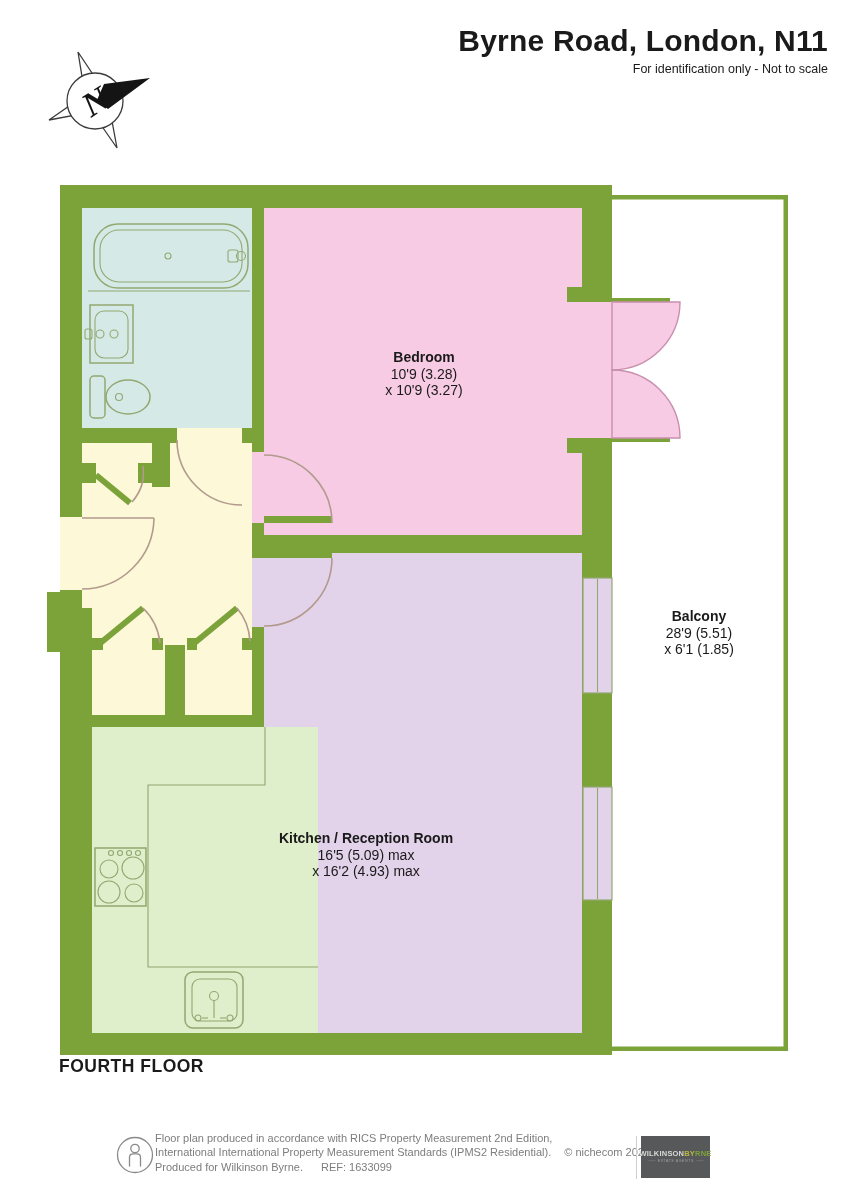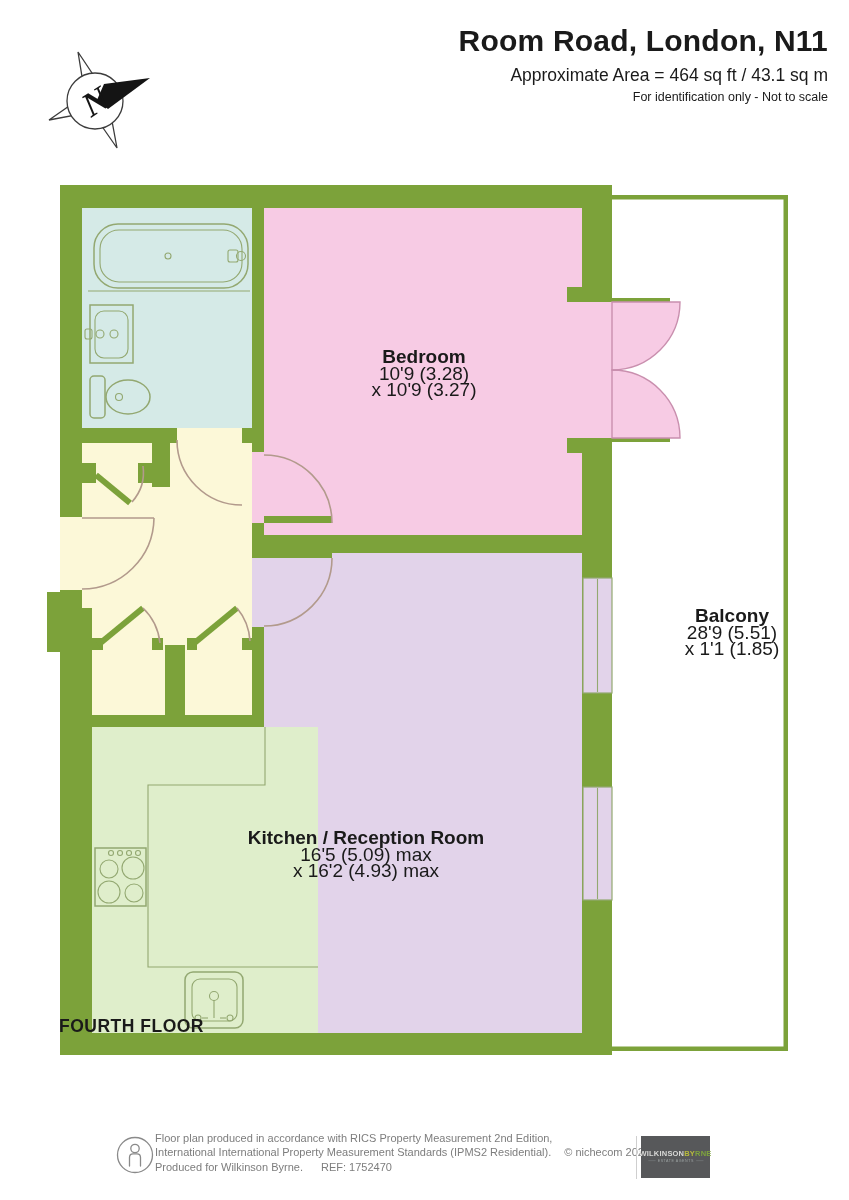--- a/index.html
+++ b/index.html
@@ -22,24 +22,24 @@
   .fx {stroke:var(--fixture-line,#93A871);fill:none;stroke-width:1.5;}
   .fx1{stroke:var(--fixture-line,#93A871);fill:none;stroke-width:1.1;}
   .arc{stroke:var(--door-arc,#B29A8C);fill:none;stroke-width:1.6;}
   .wn {fill:var(--reception,#E2D3EA);stroke:var(--fixture-line,#93A871);stroke-width:1.2;}
   .fd {fill:var(--bedroom,#F7CBE4);stroke:var(--french-door-line,#C98FAE);stroke-width:1.4;}
   .cps{fill:#fff;stroke:#3c3c3c;stroke-width:1.3;}
   .cpb{fill:#141414;}
   .pic{stroke:#8a8a8a;fill:none;stroke-width:1.3;stroke-linecap:round;}
   
   .room-label{position:absolute;transform:translateX(-50%);text-align:center;
-              font-size:19px;line-height:16.5px;white-space:nowrap;}
+              font-size:14px;line-height:16.5px;white-space:nowrap;}
   .room-name{font-weight:bold;}
   
-  .floor-label{position:absolute;left:59px;top:1016px;font-size:17.5px;
+  .floor-label{position:absolute;left:59px;top:1056px;font-size:17.5px;
                font-weight:bold;letter-spacing:0.5px;}
   
   .footer-text{position:absolute;left:155px;top:1131px;font-size:11px;
                line-height:14.3px;color:var(--footer-text,#7d7d7d);}
   .f-copy{margin-left:13px;}
   .f-ref{margin-left:18px;}
   .f-sep{position:absolute;left:636px;top:1136px;width:1px;height:43px;background:#cfcfcf;}
   .logo{position:absolute;left:641px;top:1136px;width:69px;height:42px;
         background:var(--logo-bg,#57585A);display:flex;flex-direction:column;
         align-items:center;justify-content:center;}
@@ -179,47 +179,46 @@
   </g>
 
   <g>
     <circle class="pic" cx="135" cy="1155" r="17.5"></circle>
     <circle class="pic" cx="135" cy="1148.5" r="4.2"></circle>
     <path class="pic" d="M129.5,1166 L129.5,1157.5 Q129.5,1153.8 133,1153.8 L137,1153.8 Q140.5,1153.8 140.5,1157.5 L140.5,1166"></path>
   </g>
 </svg>
 
 <div class="header">
-  <div class="title">Room Road, London, N11</div>
-  <div class="area-line">Approximate Area = 464 sq ft / 43.1 sq m</div>
+  <div class="title">Byrne Road, London, N11</div>
   <div class="disclaimer">For identification only - Not to scale</div>
 </div>
 
 <div class="room-label" style="left:424px;top:349px;">
   <div class="room-name">Bedroom</div>
   <div>10'9 (3.28)</div>
   <div>x 10'9 (3.27)</div>
 </div>
-<div class="room-label" style="left:699px;top:608px;margin-left:33px;">
+<div class="room-label" style="left:699px;top:608px;">
   <div class="room-name">Balcony</div>
   <div>28'9 (5.51)</div>
-  <div>x 1'1 (1.85)</div>
+  <div>x 6'1 (1.85)</div>
 </div>
 <div class="room-label" style="left:366px;top:830px;">
   <div class="room-name">Kitchen / Reception Room</div>
   <div>16'5 (5.09) max</div>
   <div>x 16'2 (4.93) max</div>
 </div>
 
 <div class="floor-label">FOURTH FLOOR</div>
 
 <div class="footer-text">
   <div>Floor plan produced in accordance with RICS Property Measurement 2nd Edition,</div>
   <div><span>International International Property Measurement Standards (IPMS2 Residential).</span><span class="f-copy">© nichecom 2022.</span></div>
-  <div><span>Produced for Wilkinson Byrne.</span><span class="f-ref">REF: 1752470</span></div>
+  <div><span>Produced for Wilkinson Byrne.</span><span class="f-ref">REF: 1633099</span></div>
 </div>
 <div class="f-sep"></div>
 <div class="logo">
   <div class="logo-main">
     <span class="logo-p1">WILKINSON</span><span class="logo-p2a">BY</span><span class="logo-p2b">RNE</span>
   </div>
   <div class="logo-sub">ESTATE AGENTS</div>
 </div>
 
 </body></html>

